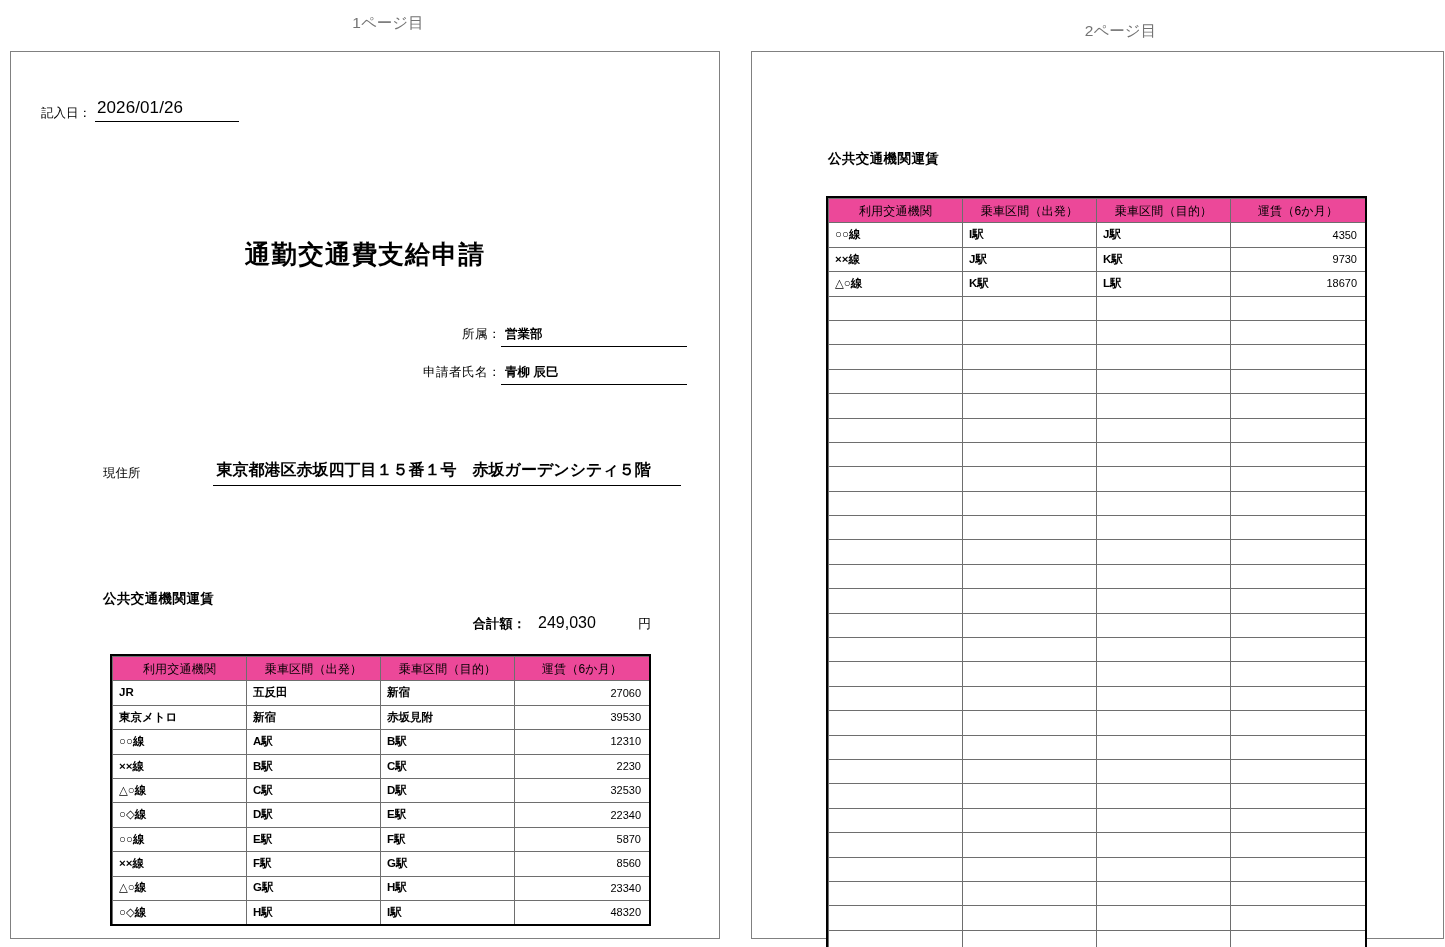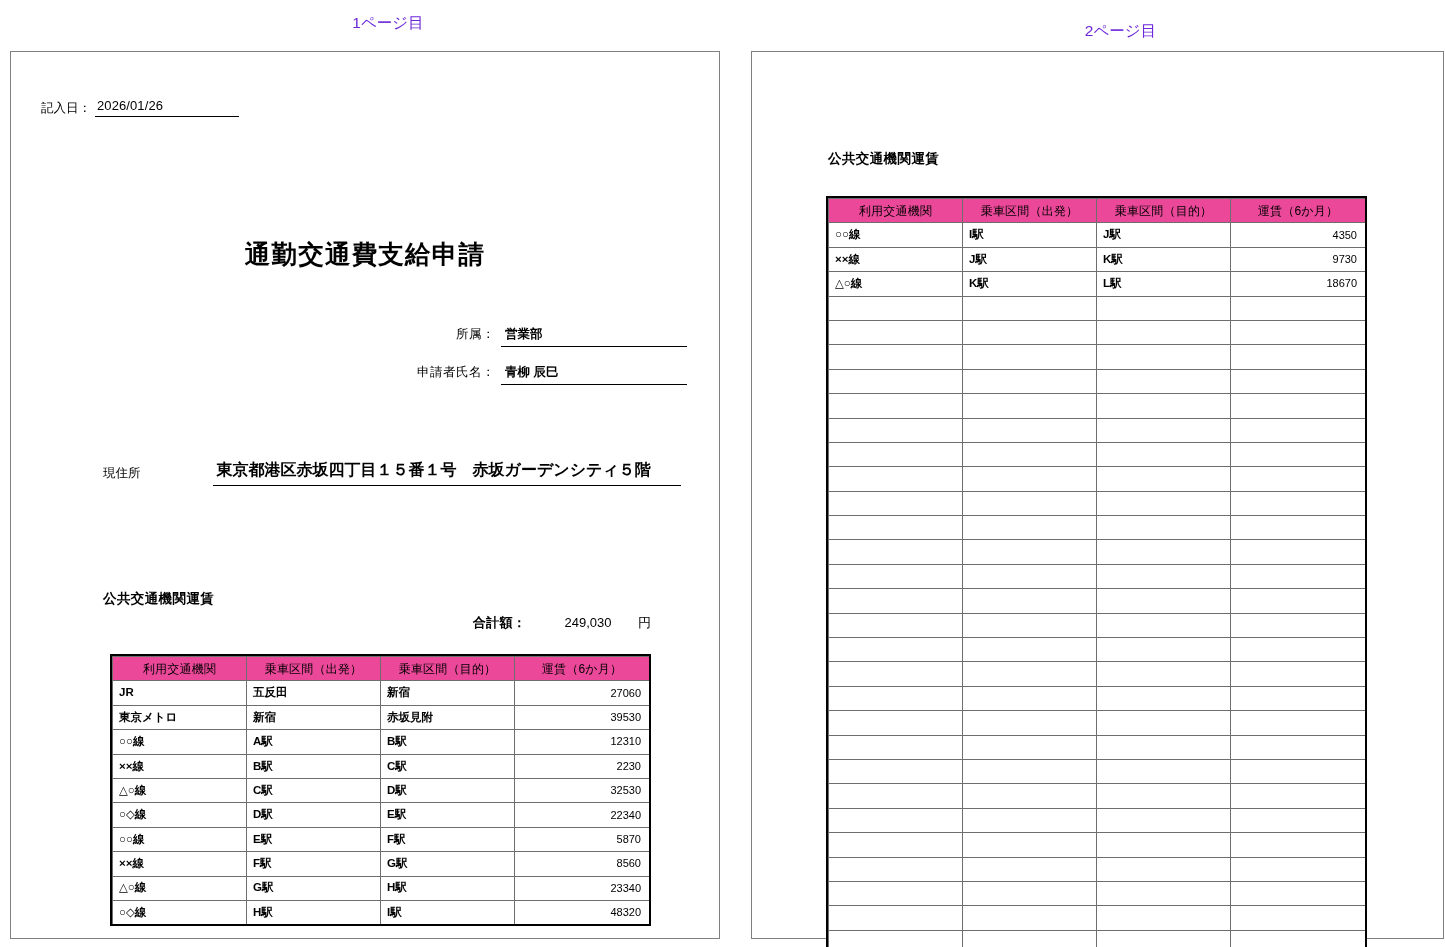--- a/index.html
+++ b/index.html
@@ -17,21 +17,21 @@
     position: relative;
     width: 1445px;
     height: 947px;
   }
 
   
   .page-caption {
     position: absolute;
     top: 13px;
     font-size: 15.5px;
-    color: #6d28d9;
+    color: #737373;
     text-align: center;
     white-space: nowrap;
     padding-left: 46px;
   }
   .page-caption.left  { left: 0;   width: 730px; }
   .page-caption.right { left: 751px; width: 693px; margin-top: 8px; }
 
   
   .sheet {
     position: absolute;
@@ -52,21 +52,21 @@
     align-items: flex-end;
     font-size: 12.5px;
   }
   .date-label { font-size: 12.5px; line-height: 1; padding-bottom: 3px; }
   .date-value-wrap {
     margin-left: 4px;
     border-bottom: 1.3px solid #000;
     width: 144px;
     padding: 0 0 3px 2px;
   }
-  .date-value { font-size: 13px; letter-spacing: 0.1px; }
+  .date-value { font-size: 17px; letter-spacing: 0.1px; }
 
   .doc-title {
     position: absolute;
     left: 0; top: 185px;
     width: 100%;
     text-align: center;
     font-size: 25.5px;
     font-weight: bold;
     letter-spacing: 1.2px;
   }
@@ -76,21 +76,21 @@
     display: flex;
     justify-content: flex-end;
     font-size: 12.5px;
   }
   .field-row .f-label {
     padding-bottom: 3px;
     white-space: nowrap;
     letter-spacing: 0.5px;
   }
   .field-row .f-value {
-    margin-left: 6px;
+    margin-left: 0;
     border-bottom: 1.3px solid #000;
     padding: 0 0 3px 4px;
     font-size: 12.5px;
     font-weight: bold;
     white-space: nowrap;
     overflow: hidden;
   }
 
   .row-dept { left: 330px; top: 274px; width: 346px; }
   .row-dept .f-value { width: 186px; }
@@ -134,23 +134,23 @@
     font-size: 13px;
   }
   .total-label {
     font-weight: bold;
     margin-left: auto;
     letter-spacing: 0.3px;
     white-space: nowrap;
   }
   .total-value {
     width: 112px;
-    text-align: center;
+    text-align: left;
     padding-left: 12px;
-    font-size: 13px;
+    font-size: 16px;
     white-space: nowrap;
   }
   .total-unit { font-size: 13px; }
 
   
   .fare-table {
     position: absolute;
     border-collapse: collapse;
     table-layout: fixed;
     font-size: 12px;

